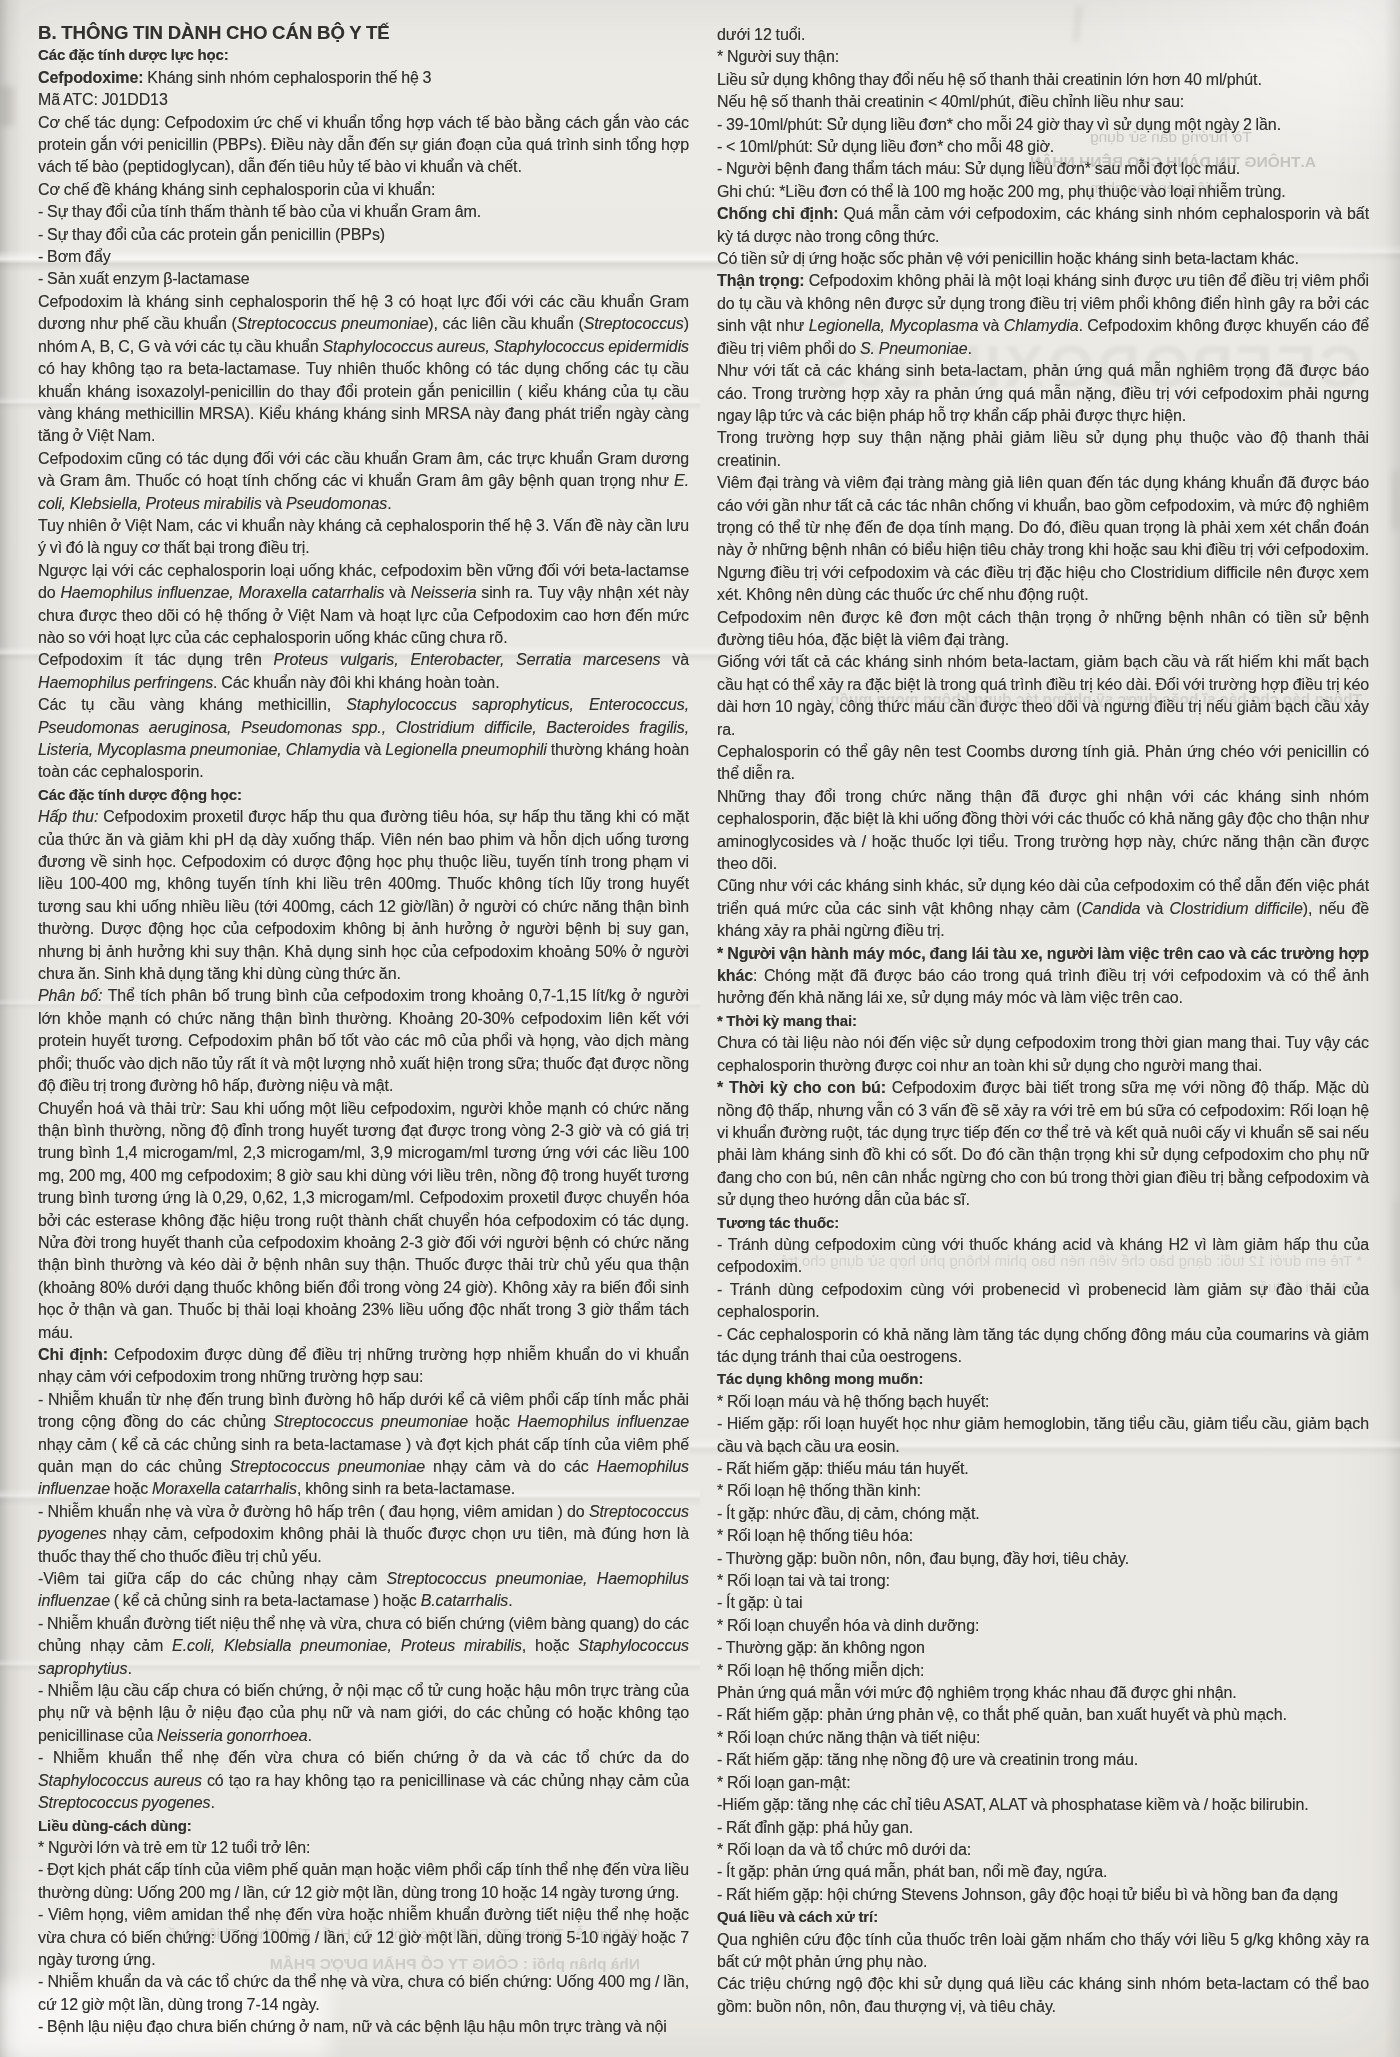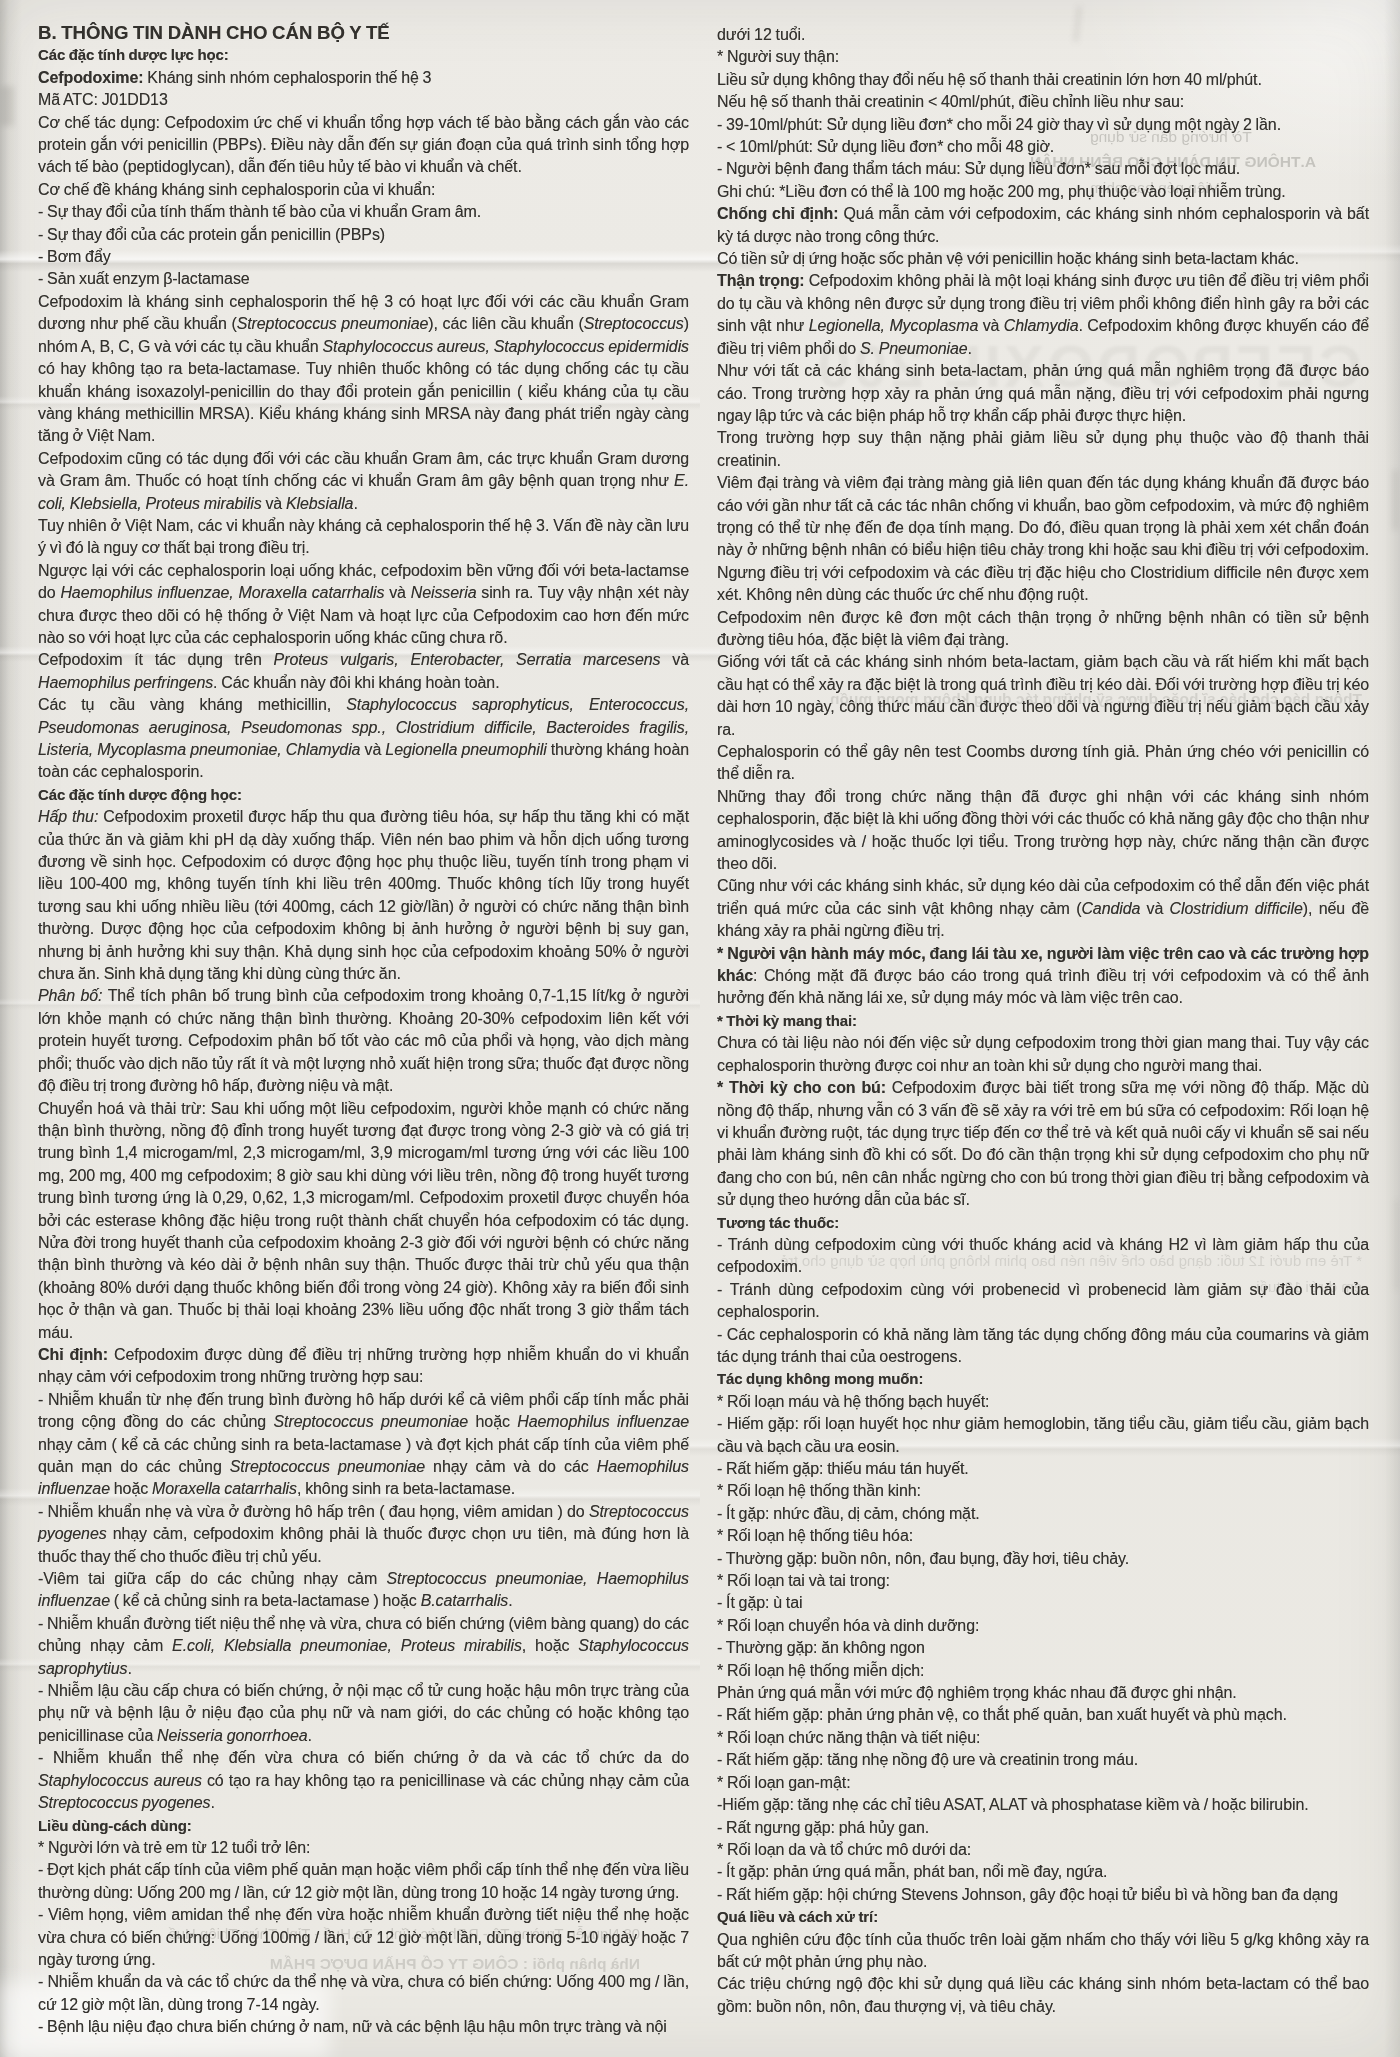--- a/index.html
+++ b/index.html
@@ -91,21 +91,21 @@
       <p class="hd"><span class="b">Các đặc tính dược lực học:</span></p>
       <p class="para"><span class="b">Cefpodoxime:</span><span> Kháng sinh nhóm cephalosporin thế hệ 3</span></p>
       <p class="para"><span>Mã ATC: J01DD13</span></p>
       <p class="para"><span>Cơ chế tác dụng: Cefpodoxim ức chế vi khuẩn tổng hợp vách tế bào bằng cách gắn vào các protein gắn với penicillin (PBPs). Điều này dẫn đến sự gián đoạn của quá trình sinh tổng hợp vách tế bào (peptidoglycan), dẫn đến tiêu hủy tế bào vi khuẩn và chết.</span></p>
       <p class="para"><span>Cơ chế đề kháng kháng sinh  cephalosporin của vi khuẩn:</span></p>
       <p class="para"><span>- Sự thay đổi của tính thấm thành tế bào của vi khuẩn Gram âm.</span></p>
       <p class="para"><span>- Sự thay đổi của các protein gắn penicillin (PBPs)</span></p>
       <p class="para"><span>- Bơm đẩy</span></p>
       <p class="para"><span>- Sản xuất enzym β-lactamase</span></p>
       <p class="para"><span>Cefpodoxim là kháng sinh cephalosporin thế hệ 3 có hoạt lực đối với các cầu khuẩn Gram dương như phế cầu khuẩn (</span><span class="i">Streptococcus pneumoniae</span><span>), các liên cầu khuẩn (</span><span class="i">Streptococcus</span><span>) nhóm A, B, C, G và với các tụ cầu khuẩn </span><span class="i">Staphylococcus aureus, Staphylococcus epidermidis</span><span> có hay không tạo ra beta-lactamase. Tuy nhiên thuốc không có tác dụng chống các tụ cầu khuẩn kháng isoxazolyl-penicillin do thay đổi protein gắn penicillin ( kiểu kháng của tụ cầu vàng kháng methicillin MRSA). Kiểu kháng kháng sinh MRSA này đang phát triển ngày càng tăng ở Việt Nam.</span></p>
-      <p class="para"><span>Cefpodoxim cũng có tác dụng đối với các cầu khuẩn Gram âm, các trực khuẩn Gram dương và Gram âm. Thuốc có hoạt tính chống các vi khuẩn Gram âm gây bệnh quan trọng như  </span><span class="i">E. coli, Klebsiella, Proteus mirabilis</span><span> và </span><span class="i">Klebsialla</span><span>.</span></p>
+      <p class="para"><span>Cefpodoxim cũng có tác dụng đối với các cầu khuẩn Gram âm, các trực khuẩn Gram dương và Gram âm. Thuốc có hoạt tính chống các vi khuẩn Gram âm gây bệnh quan trọng như  </span><span class="i">E. coli, Klebsiella, Proteus mirabilis</span><span> và </span><span class="i">Pseudomonas</span><span>.</span></p>
       <p class="para"><span>Tuy nhiên ở Việt Nam, các vi khuẩn này kháng cả cephalosporin thế hệ 3. Vấn đề này cần lưu ý vì đó là nguy cơ thất bại trong điều trị.</span></p>
       <p class="para"><span>Ngược lại với các cephalosporin loại uống khác, cefpodoxim bền vững đối với beta-lactamse do </span><span class="i">Haemophilus influenzae, Moraxella catarrhalis</span><span> và </span><span class="i">Neisseria</span><span> sinh ra. Tuy vậy nhận xét này chưa được theo dõi có hệ thống ở Việt Nam và hoạt lực của Cefpodoxim cao hơn đến mức nào so với hoạt lực của các cephalosporin uống khác cũng chưa rõ.</span></p>
       <p class="para"><span>Cefpodoxim ít tác dụng trên </span><span class="i">Proteus vulgaris, Enterobacter, Serratia marcesens</span><span> và </span><span class="i">Haemophilus perfringens</span><span>. Các khuẩn này đôi khi kháng hoàn toàn.</span></p>
       <p class="para"><span>Các tụ cầu vàng kháng methicillin, </span><span class="i">Staphylococcus saprophyticus, Enterococcus, Pseudomonas aeruginosa, Pseudomonas spp., Clostridium difficile, Bacteroides fragilis, Listeria, Mycoplasma pneumoniae, Chlamydia</span><span> và </span><span class="i">Legionella pneumophili</span><span> thường kháng hoàn toàn các cephalosporin.</span></p>
       <p class="hd"><span class="b">Các đặc tính dược động học:</span></p>
       <p class="para"><span class="i">Hấp thu:</span><span> Cefpodoxim proxetil được hấp thu qua đường tiêu hóa, sự hấp thu tăng khi có mặt của thức ăn và giảm khi pH dạ dày xuống thấp. Viên nén bao phim và hỗn dịch uống tương đương về sinh học. Cefpodoxim có dược động học phụ thuộc liều, tuyến tính trong phạm vi liều 100-400 mg, không tuyến tính khi liều trên 400mg. Thuốc không tích lũy trong huyết tương sau khi uống nhiều liều (tới 400mg, cách 12 giờ/lần) ở người có chức năng thận bình thường. Dược động học của cefpodoxim không bị ảnh hưởng ở người bệnh bị suy gan, nhưng bị ảnh hưởng khi suy thận. Khả dụng sinh học của cefpodoxim khoảng 50% ở người chưa ăn. Sinh khả dụng tăng khi dùng cùng thức ăn.</span></p>
       <p class="para"><span class="i">Phân bố:</span><span> Thể tích phân bố trung bình của cefpodoxim trong khoảng 0,7-1,15 lít/kg ở người lớn khỏe mạnh có chức năng thận bình thường. Khoảng 20-30% cefpodoxim liên kết với protein huyết tương. Cefpodoxim phân bố tốt vào các mô của phổi và họng, vào dịch màng phổi; thuốc vào dịch não tủy rất ít và một lượng nhỏ xuất hiện trong sữa; thuốc đạt được nồng độ điều trị trong đường hô hấp, đường niệu và mật.</span></p>
       <p class="para"><span>Chuyển hoá và thải trừ: Sau khi uống một liều cefpodoxim, người khỏe mạnh có chức năng thận bình thường, nồng độ đỉnh trong huyết tương đạt được trong vòng 2-3 giờ và có giá trị trung bình 1,4 microgam/ml, 2,3 microgam/ml, 3,9 microgam/ml tương ứng với các liều 100 mg, 200 mg, 400 mg cefpodoxim; 8 giờ sau khi dùng với liều trên, nồng độ trong huyết tương trung bình tương ứng là 0,29, 0,62, 1,3 microgam/ml. Cefpodoxim proxetil được chuyển hóa bởi các esterase không đặc hiệu trong ruột thành chất chuyển hóa cefpodoxim có tác dụng. Nửa đời trong huyết thanh của cefpodoxim khoảng 2-3 giờ đối với người bệnh có chức năng thận bình thường và kéo dài ở bệnh nhân suy thận. Thuốc được thải trừ chủ yếu qua thận (khoảng 80% dưới dạng thuốc không biến đổi trong vòng 24 giờ). Không xảy ra biến đổi sinh học ở thận và gan. Thuốc bị thải loại khoảng 23% liều uống độc nhất trong 3 giờ thẩm tách máu.</span></p>
       <p class="para"><span class="b">Chỉ định:</span><span> Cefpodoxim được dùng để điều trị những trường hợp nhiễm khuẩn do vi khuẩn nhạy cảm với cefpodoxim trong những trường hợp sau:</span></p>
       <p class="para"><span>- Nhiễm khuẩn từ nhẹ đến trung bình đường hô hấp dưới kể cả viêm phổi cấp tính mắc phải trong cộng đồng do các chủng </span><span class="i">Streptococcus pneumoniae</span><span> hoặc </span><span class="i">Haemophilus influenzae</span><span> nhạy cảm ( kể cả các chủng sinh ra beta-lactamase ) và đợt kịch phát cấp tính của viêm phế quản mạn do các chủng </span><span class="i">Streptococcus  pneumoniae</span><span> nhạy cảm và do các </span><span class="i">Haemophilus influenzae</span><span> hoặc </span><span class="i">Moraxella catarrhalis</span><span>, không sinh ra beta-lactamase.</span></p>
@@ -161,21 +161,21 @@
       <p class="para"><span>- Ít gặp: ù tai</span></p>
       <p class="para"><span>* Rối loạn chuyển hóa và dinh dưỡng:</span></p>
       <p class="para"><span>- Thường gặp: ăn không ngon</span></p>
       <p class="para"><span>* Rối loạn hệ thống miễn dịch:</span></p>
       <p class="para"><span>Phản ứng quá mẫn với mức độ nghiêm trọng khác nhau đã được ghi nhận.</span></p>
       <p class="para"><span>- Rất hiếm gặp: phản ứng phản vệ, co thắt phế quản, ban xuất huyết và phù mạch.</span></p>
       <p class="para"><span>* Rối loạn chức năng thận và tiết niệu:</span></p>
       <p class="para"><span>- Rất hiếm gặp: tăng nhẹ nồng độ ure và creatinin trong máu.</span></p>
       <p class="para"><span>* Rối loạn gan-mật:</span></p>
       <p class="para"><span>-Hiếm gặp: tăng nhẹ các chỉ tiêu ASAT, ALAT và phosphatase kiềm và / hoặc bilirubin.</span></p>
-      <p class="para"><span>- Rất ngưng gặp: phá hủy gan.</span></p>
+      <p class="para"><span>- Rất đỉnh gặp: phá hủy gan.</span></p>
       <p class="para"><span>* Rối loạn da và tổ chức mô dưới da:</span></p>
       <p class="para"><span>- Ít gặp: phản ứng quá mẫn, phát ban, nổi mề đay, ngứa.</span></p>
       <p class="para"><span>- Rất hiếm gặp: hội chứng Stevens Johnson, gây độc hoại tử biểu bì và hồng ban đa dạng</span></p>
       <p class="hd"><span class="b">Quá liều và cách xử trí:</span></p>
       <p class="para"><span>Qua nghiên cứu độc tính của thuốc trên loài gặm nhấm cho thấy với liều 5 g/kg không xảy ra bất cứ một phản ứng phụ nào.</span></p>
       <p class="para"><span>Các triệu chứng ngộ độc khi sử dụng quá liều các kháng sinh nhóm beta-lactam có thể bao gồm: buồn nôn, nôn, đau thượng vị, và tiêu chảy.</span></p>
     </div>
 </div>
 
 </body></html>

